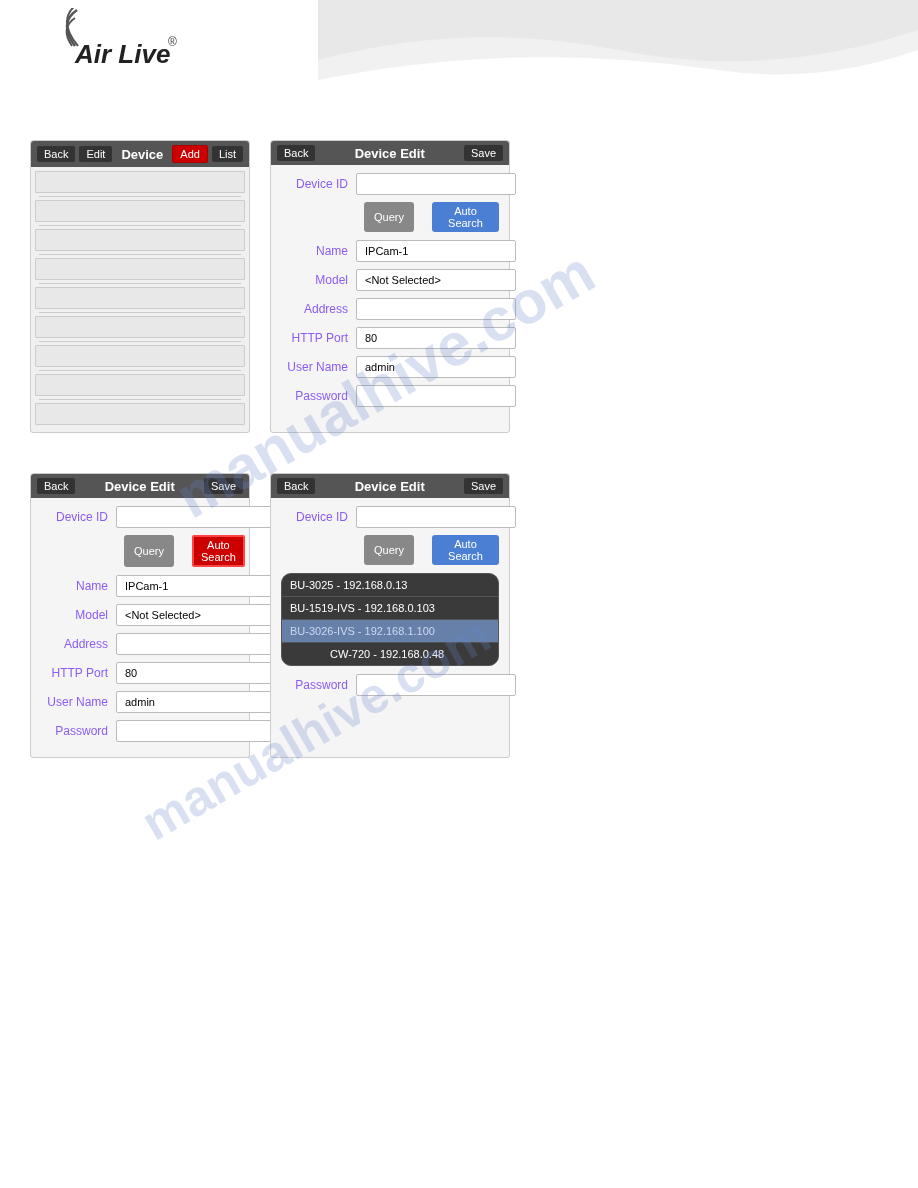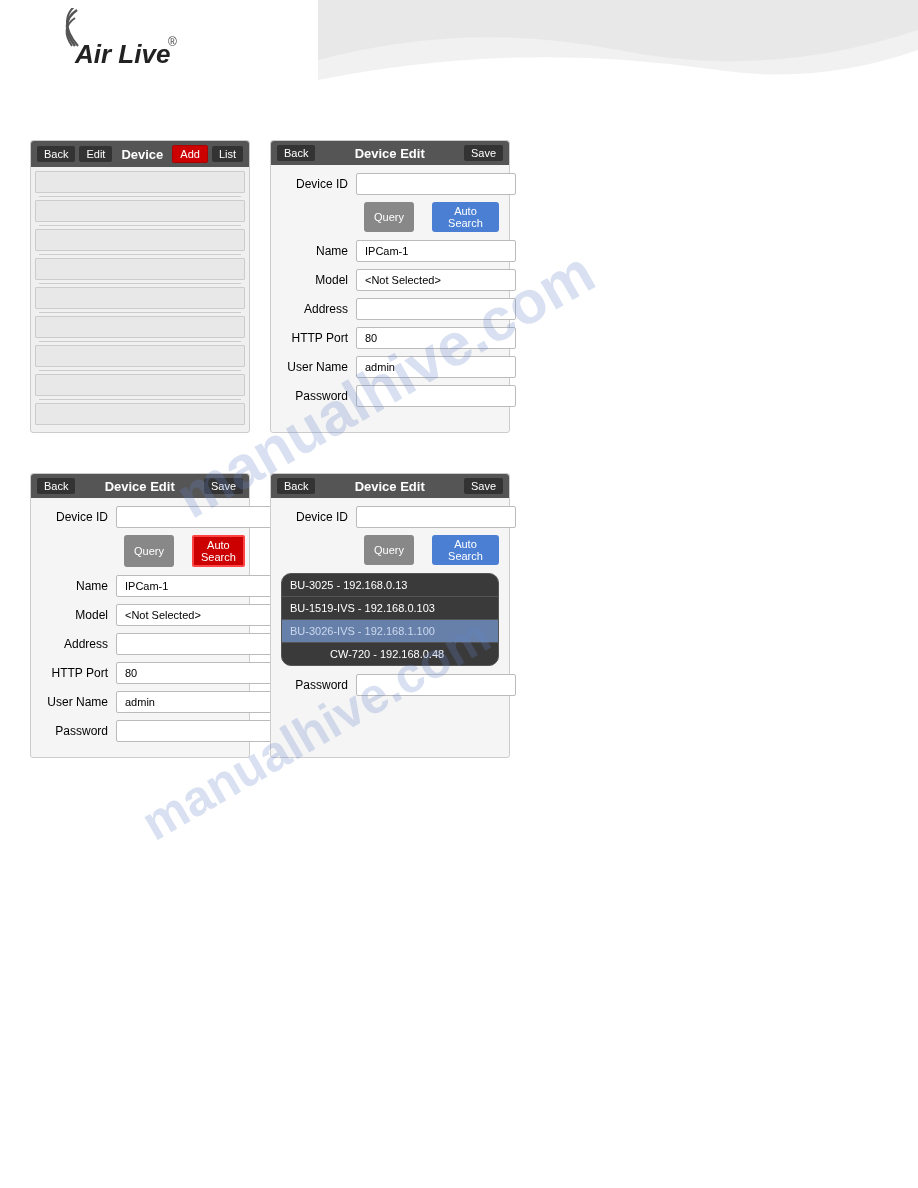--- a/index.html
+++ b/index.html
@@ -169,21 +169,21 @@
       display: flex;
       align-items: center;
       margin-bottom: 7px;
     }
 
     .form-label {
       width: 75px;
       text-align: right;
       padding-right: 8px;
       font-size: 12px;
-      color: #000000;
+      color: #8b5cf6;
       flex-shrink: 0;
     }
 
     .form-input {
       flex: 1;
       height: 22px;
       border: 1px solid #bbb;
       border-radius: 2px;
       padding: 0 8px;
       font-size: 11px;

